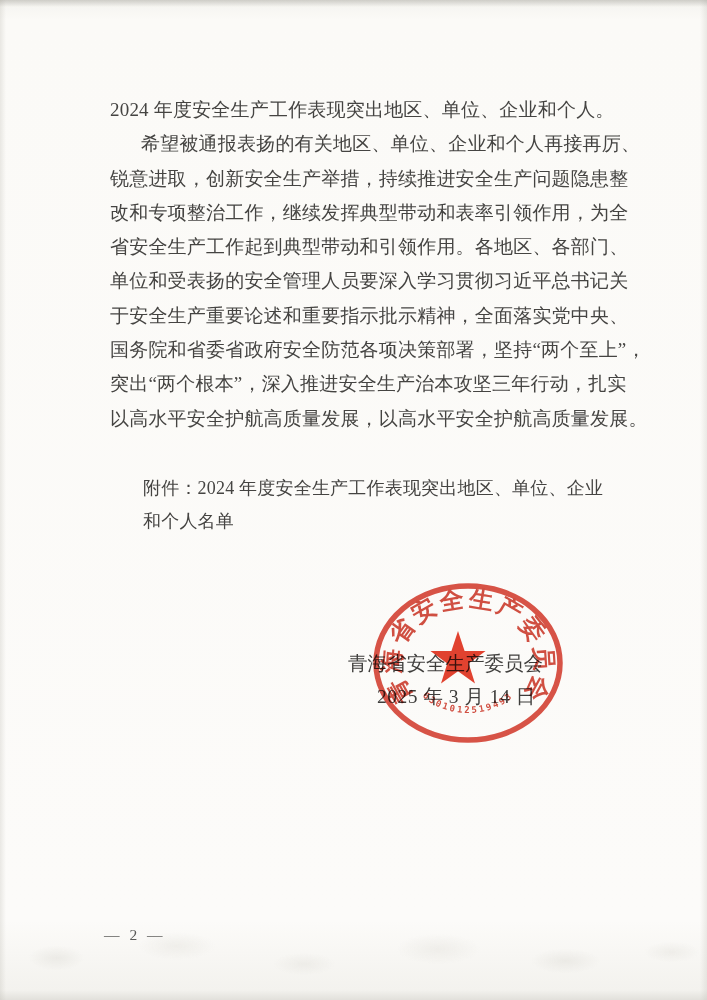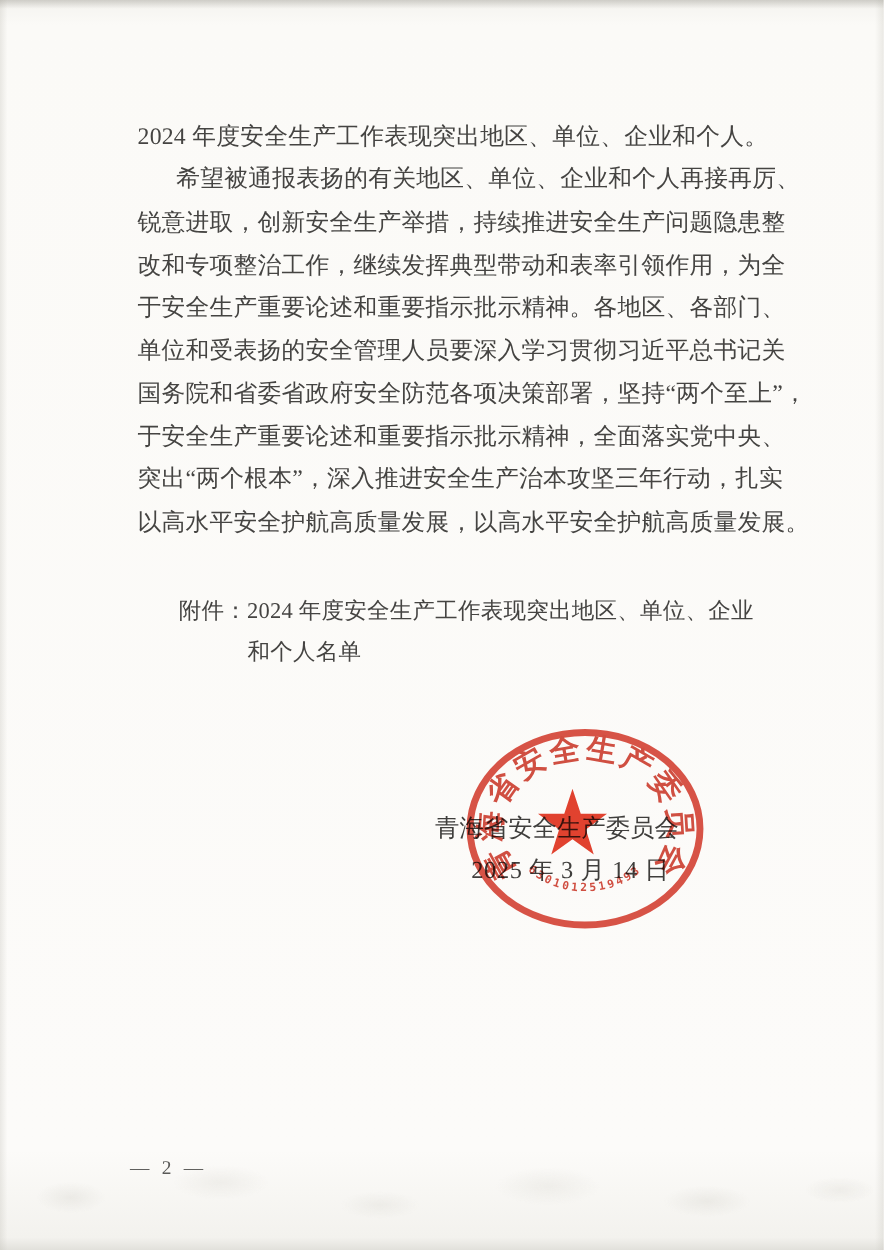--- a/index.html
+++ b/index.html
@@ -41,21 +41,21 @@
   .bline{
     text-align:justify;text-align-last:justify;
     white-space:nowrap;height:34.3px;overflow:visible;
   }
   .bline.indent{text-indent:31px;}
   .attachment{
     position:absolute;left:143px;top:472px;width:480px;
     font-size:18px;line-height:33px;color:#454442;letter-spacing:.2px;
   }
   .aline{white-space:nowrap;height:33px;}
-  .aline2{margin-left:55px;}
+  .aline2{}
   .sig-org{
     position:absolute;left:348px;top:653px;
     font-size:19.5px;line-height:1.15;color:#3f3e3c;white-space:nowrap;
   }
   .sig-date{
     position:absolute;left:377px;top:686px;
     font-size:19.5px;line-height:1.15;color:#3f3e3c;white-space:nowrap;letter-spacing:.5px;
   }
   .seal{
     position:absolute;left:368px;top:576px;width:200px;height:170px;
@@ -77,24 +77,24 @@
 </head>
 <body>
 
 <div class="page">
 
   <div class="body-text">
     <div class="bline">2024 年度安全生产工作表现突出地区、单位、企业和个人。</div>
     <div class="bline indent">希望被通报表扬的有关地区、单位、企业和个人再接再厉、</div>
     <div class="bline">锐意进取，创新安全生产举措，持续推进安全生产问题隐患整</div>
     <div class="bline">改和专项整治工作，继续发挥典型带动和表率引领作用，为全</div>
-    <div class="bline">于安全生产重要论述和重要指示批示精神。各地区、各部门、</div>
+    <div class="bline">省安全生产工作起到典型带动和引领作用。各地区、各部门、</div>
     <div class="bline">单位和受表扬的安全管理人员要深入学习贯彻习近平总书记关</div>
+    <div class="bline">于安全生产重要论述和重要指示批示精神，全面落实党中央、</div>
     <div class="bline">国务院和省委省政府安全防范各项决策部署，坚持“两个至上”，</div>
-    <div class="bline">于安全生产重要论述和重要指示批示精神，全面落实党中央、</div>
     <div class="bline">突出“两个根本”，深入推进安全生产治本攻坚三年行动，扎实</div>
     <div class="bline">以高水平安全护航高质量发展，以高水平安全护航高质量发展。</div>
   </div>
 
   <div class="attachment">
     <div class="aline">附件：2024 年度安全生产工作表现突出地区、单位、企业</div>
     <div class="aline aline2">和个人名单</div>
   </div>
 
   <div class="sig-org">青海省安全生产委员会</div>

